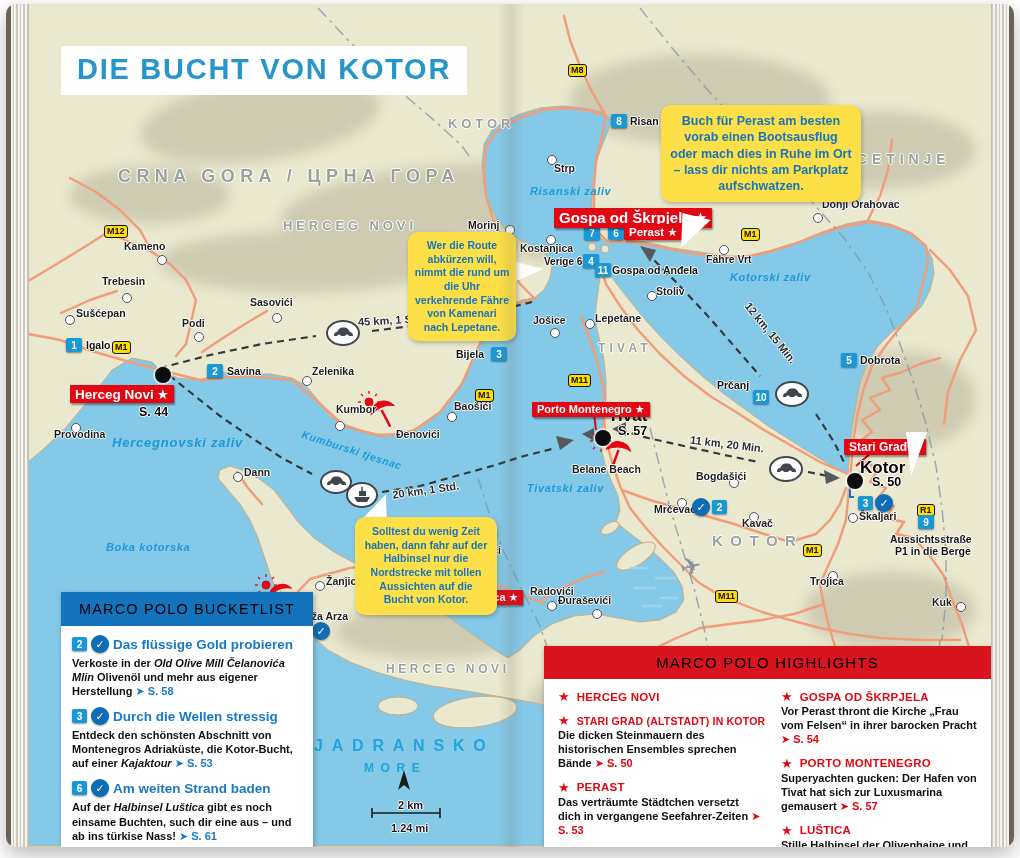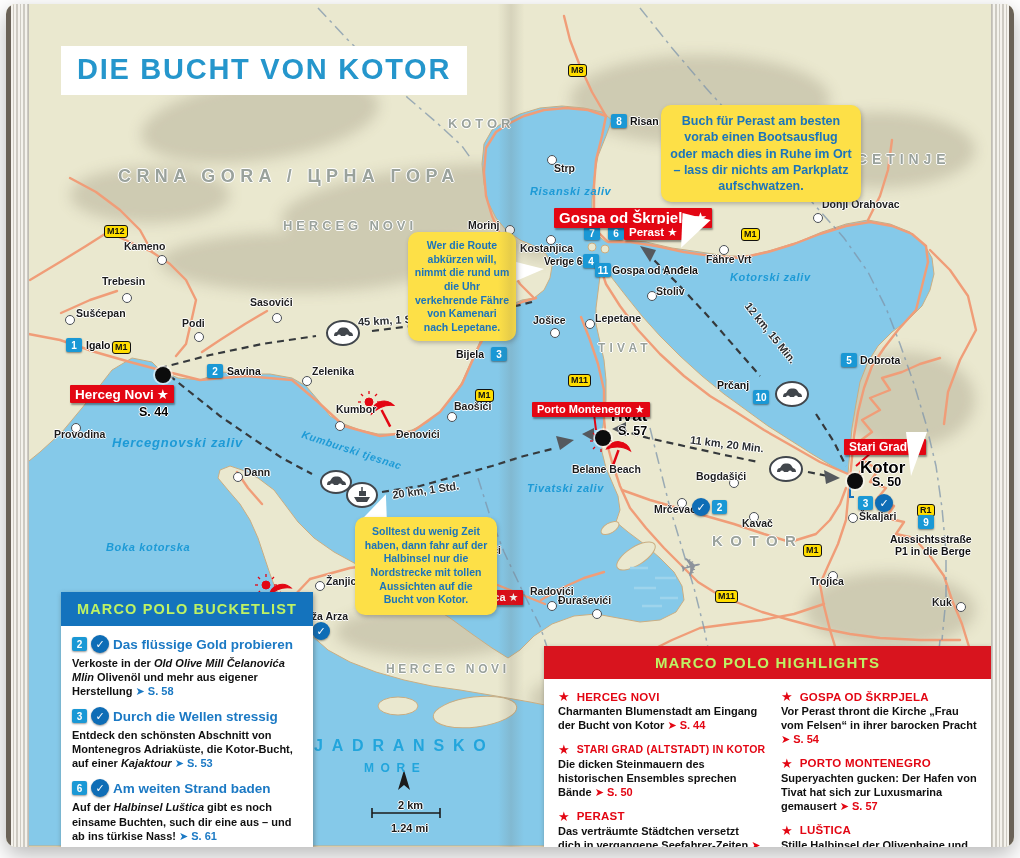--- a/index.html
+++ b/index.html
@@ -44,21 +44,21 @@
         box-shadow:0 1px 2px rgba(0,0,0,.4);}
   .chks{width:15px;height:14px;background:#1a98d5;color:#fff;font-size:10px;font-weight:bold;
         display:flex;align-items:center;justify-content:center;border-radius:2px;z-index:13;
         box-shadow:0 1px 2px rgba(0,0,0,.4);}
   .rtlab{font-size:11px;font-weight:bold;color:#2b2e31;white-space:nowrap;z-index:12;}
   .bubble{background:#fde047;border-radius:10px;color:#1b74bc;font-weight:bold;text-align:center;
         padding:8px 9px;z-index:20;box-shadow:1px 2px 4px rgba(70,70,70,.35);line-height:1.3;}
   .tail{width:0;height:0;position:absolute;z-index:19;}
   
   .panel{position:absolute;z-index:25;box-shadow:1px 2px 5px rgba(60,60,60,.45);}
-  .phead{color:#bef264;font-weight:bold;text-align:center;letter-spacing:.08em;}
+  .phead{color:#000000;font-weight:normal;text-align:center;letter-spacing:.08em;}
   .pbody{background:#fff;}
   #bucketlist .phead{background:#1473bd;font-size:14.5px;padding:9px 0;}
   #bucketlist .pbody{padding:9px 11px 6px 11px;}
   .bl-item{margin-bottom:9px;}
   .bl-titlerow{display:flex;align-items:center;gap:4px;margin-bottom:3px;}
   .bl-title{color:#1b79c4;font-weight:bold;font-size:13.5px;white-space:nowrap;}
   .bl-desc{font-size:11px;color:#101010;line-height:1.28;font-weight:bold;}
   .bl-desc i{font-style:italic;}
   .pglink-blue{color:#1b79c4;font-weight:bold;font-size:11px;}
   .pglink-red{color:#e30613;font-weight:bold;font-size:11px;}
@@ -490,21 +490,20 @@
 
 <div id="highlights" class="panel" style="left:538px;top:642px;width:447px;">
   <div class="phead">MARCO POLO HIGHLIGHTS</div>
   <div class="pbody">
     <div class="hl-col">
       <div class="hl-item">
         <div class="hl-titlerow">
                 <span class="hl-star">★</span>
                 <span class="hl-title">HERCEG NOVI</span>
               </div>
-        <div class="hl-desc"><span>Charmanten Blumenstadt am Eingang der Bucht von Kotor </span><span class="pglink-red"><span>➤</span> <span>S. 44</span></span></div>
       </div>
       <div class="hl-item">
         <div class="hl-titlerow">
                 <span class="hl-star">★</span>
                 <span class="hl-title" style="font-size:10.5px;">STARI GRAD (ALTSTADT) IN KOTOR</span>
               </div>
         <div class="hl-desc"><span>Die dicken Steinmauern des historischen Ensembles sprechen Bände </span><span class="pglink-red"><span>➤</span> <span>S. 50</span></span></div>
       </div>
       <div class="hl-item">
         <div class="hl-titlerow">

